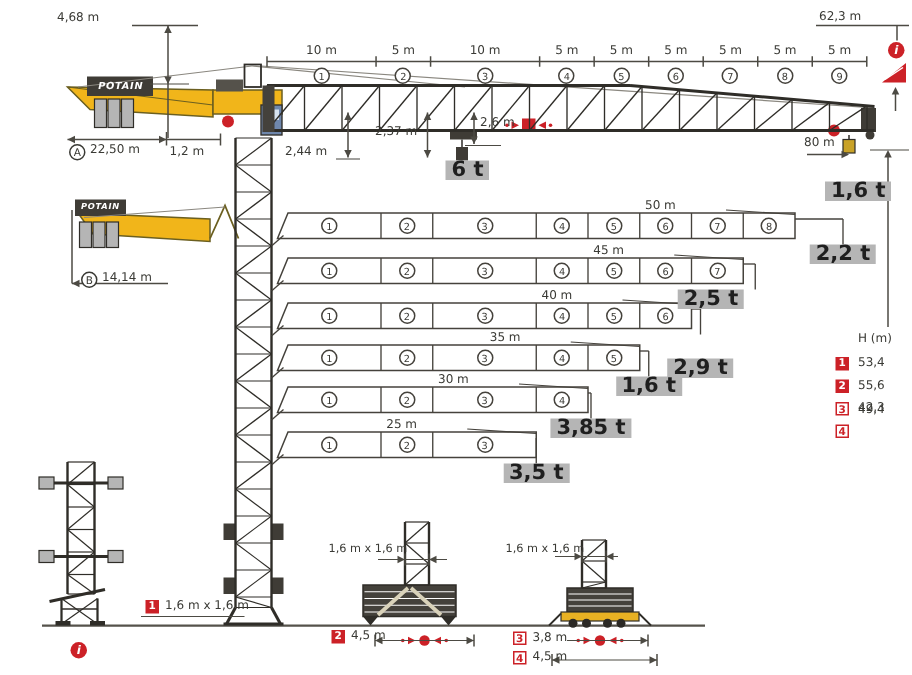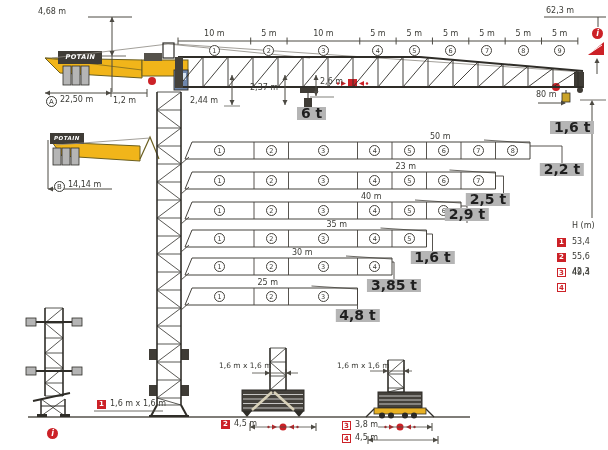--- a/index.html
+++ b/index.html
@@ -464,48 +464,48 @@
     <div class="ccirc" style="left:507.25px;top:145px">8</div>
     <div class="lbl r" style="left:430px;top:132px;width:85px">50 m</div>
     <div class="box" style="left:562px;top:163px;transform:translateX(-50%)">2,2 t</div>
     <div class="ccirc" style="left:214px;top:175px">1</div>
     <div class="ccirc" style="left:265.75px;top:175px">2</div>
     <div class="ccirc" style="left:317.5px;top:175px">3</div>
     <div class="ccirc" style="left:369.25px;top:175px">4</div>
     <div class="ccirc" style="left:403.75px;top:175px">5</div>
     <div class="ccirc" style="left:438.25px;top:175px">6</div>
     <div class="ccirc" style="left:472.75px;top:175px">7</div>
-    <div class="lbl r" style="left:395.5px;top:162px;width:85px">23 m</div>
-    <div class="box" style="left:488px;top:193px;transform:translateX(-50%)">2,5 t</div>
+    <div class="lbl r" style="left:395.5px;top:162px;width:85px">45 m</div>
+    <div class="box" style="left:474px;top:193px;transform:translateX(-50%)">2,5 t</div>
     <div class="ccirc" style="left:214px;top:205px">1</div>
     <div class="ccirc" style="left:265.75px;top:205px">2</div>
     <div class="ccirc" style="left:317.5px;top:205px">3</div>
     <div class="ccirc" style="left:369.25px;top:205px">4</div>
     <div class="ccirc" style="left:403.75px;top:205px">5</div>
     <div class="ccirc" style="left:438.25px;top:205px">6</div>
     <div class="lbl r" style="left:361px;top:192px;width:85px">40 m</div>
-    <div class="box" style="left:467px;top:208px;transform:translateX(-50%)">2,9 t</div>
+    <div class="box" style="left:467px;top:239px;transform:translateX(-50%)">2,9 t</div>
     <div class="ccirc" style="left:214px;top:233px">1</div>
     <div class="ccirc" style="left:265.75px;top:233px">2</div>
     <div class="ccirc" style="left:317.5px;top:233px">3</div>
     <div class="ccirc" style="left:369.25px;top:233px">4</div>
     <div class="ccirc" style="left:403.75px;top:233px">5</div>
     <div class="lbl r" style="left:326.5px;top:220px;width:85px">35 m</div>
     <div class="box" style="left:432.5px;top:251px;transform:translateX(-50%)">1,6 t</div>
     <div class="ccirc" style="left:214px;top:261px">1</div>
     <div class="ccirc" style="left:265.75px;top:261px">2</div>
     <div class="ccirc" style="left:317.5px;top:261px">3</div>
     <div class="ccirc" style="left:369.25px;top:261px">4</div>
     <div class="lbl r" style="left:292px;top:248px;width:85px">30 m</div>
     <div class="box" style="left:394px;top:279px;transform:translateX(-50%)">3,85 t</div>
     <div class="ccirc" style="left:214px;top:291px">1</div>
     <div class="ccirc" style="left:265.75px;top:291px">2</div>
     <div class="ccirc" style="left:317.5px;top:291px">3</div>
     <div class="lbl r" style="left:257.5px;top:278px;width:85px">25 m</div>
-    <div class="box" style="left:357.5px;top:309px;transform:translateX(-50%)">4,8 t</div>
+    <div class="box" style="left:357.5px;top:309px;transform:translateX(-50%)">3,5 t</div>
     <div class="ric f" style="left:557px;top:238px">1</div>
     <div class="lbl" style="left:572px;top:237px">53,4</div>
     <div class="ric f" style="left:557px;top:253px">2</div>
     <div class="lbl" style="left:572px;top:252px">55,6</div>
     <div class="ric o" style="left:557px;top:268px">3</div>
     <div class="lbl" style="left:572px;top:267px">42,3</div>
     <div class="ric o" style="left:557px;top:283px">4</div>
     <div class="lbl" style="left:572px;top:268px">49,4</div>
     <div class="ric o" style="left:342px;top:421px">3</div>
     <div class="lbl" style="left:355px;top:420px">3,8 m</div>

